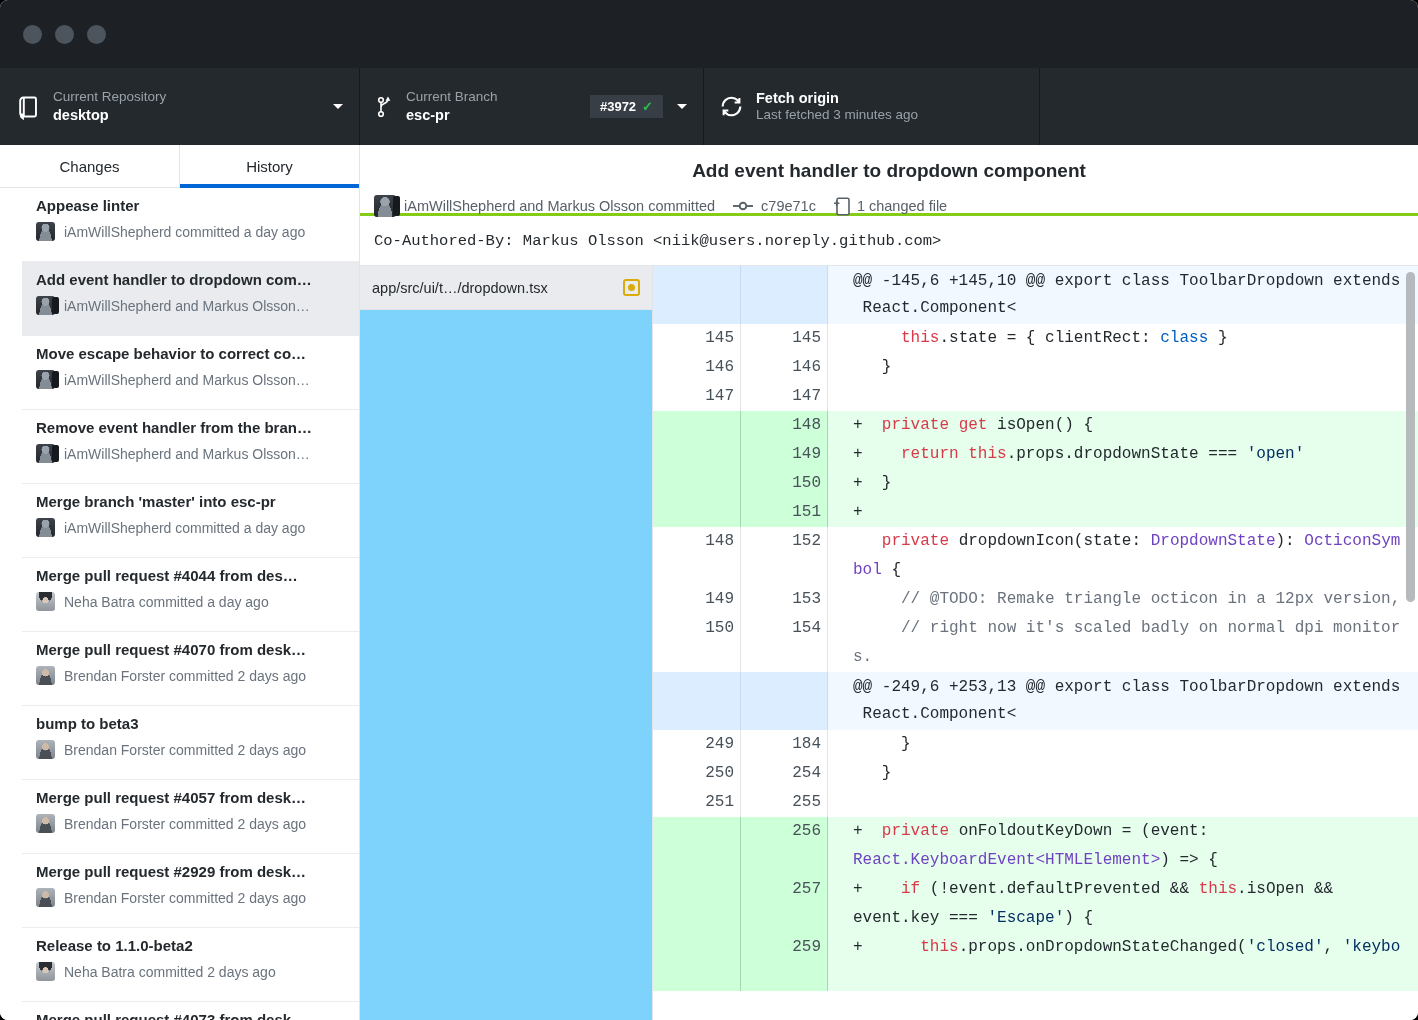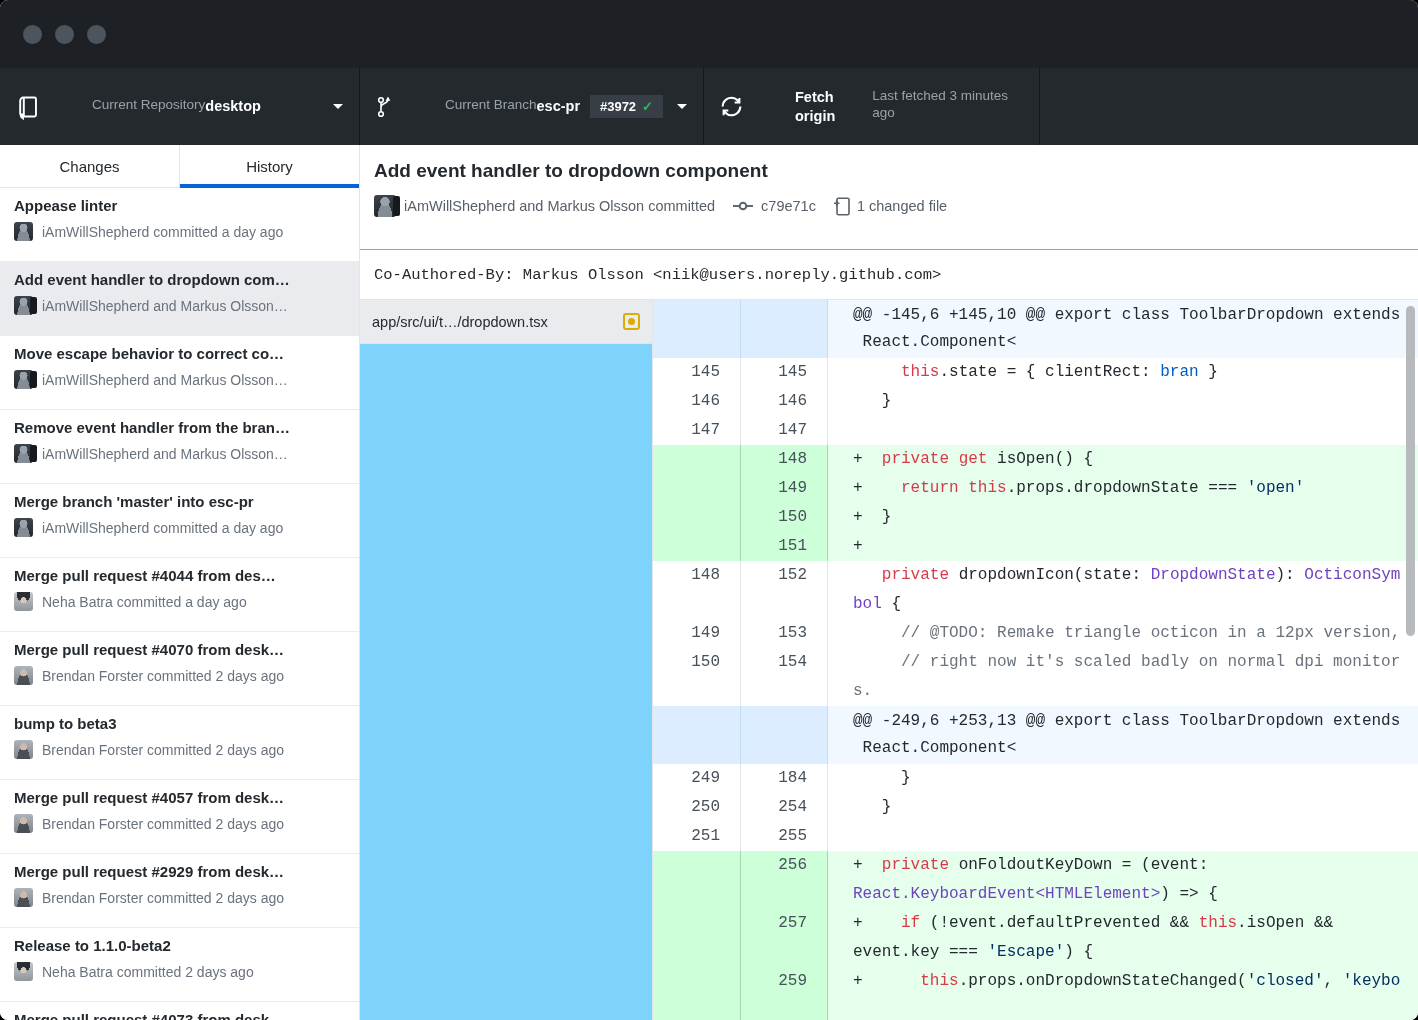--- a/index.html
+++ b/index.html
@@ -14,21 +14,21 @@
   .tlight { width:19px; height:19px; border-radius:50%; background:#4c555e; }
 
   
   .toolbar { height:77px; flex:none; background:#24292e; display:flex; color:#fff; }
   .tsec { display:flex; align-items:center; padding:0 16px;
           border-right:1px solid #15191d; }
   .tsec.repo { width:360px; }
   .tsec.branch { width:344px; }
   .tsec.fetch { width:336px; }
   .ticon { margin-right:13px; flex:none; display:flex; }
-  .tcol { display:flex; flex-direction:row; line-height:1.25; min-width:0;margin-left:39px; }
+  .tcol { display:flex; flex-direction:column; line-height:1.25; min-width:0; }
   .tlabel { font-size:13.5px; color:#99a1a9; }
   .tvalue { font-size:14.5px; font-weight:700; color:#fff; }
   .caret { width:0; height:0; border-left:5px solid transparent;
            border-right:5px solid transparent; border-top:5px solid #fff;
            margin-left:auto; flex:none; }
   .pr-badge { margin-left:auto; background:#373e45; border-radius:0;
               padding:4px 10px; font-size:13px; font-weight:700; display:flex;
               align-items:center; gap:6px; flex:none; }
   .pr-check { color:#2ebc4f; font-size:13px; }
   .branch .caret { margin-left:14px; }
@@ -37,21 +37,21 @@
   .appbody { flex:1; display:flex; min-height:0; }
   .sidebar { width:360px; flex:none; border-right:1px solid #e1e4e8;
              display:flex; flex-direction:column; background:#fff;justify-content:center; }
   .tabbar { height:43px; flex:none; display:flex; border-bottom:1px solid #e1e4e8; }
   .tab { flex:1; display:flex; align-items:center; justify-content:center;
          font-size:15px; color:#24292e; position:relative; cursor:pointer; }
   .tab + .tab { border-left:1px solid #e1e4e8; }
   .tab.active::after { content:""; position:absolute; left:0; right:0;
          bottom:-1px; height:4px; background:#0366d6; }
 
-  .commit-list { flex:1; overflow:hidden; }
+  .commit-list { flex:1; overflow:hidden;padding-left:22px; }
   .commit-row { height:74px; border-bottom:1px solid #eaecef; padding:9px 14px 0; }
   .commit-row.selected { background:#e9ebee; }
   .commit-title { font-size:15px; font-weight:700; color:#24292e;
                   white-space:nowrap; overflow:hidden; }
   .commit-meta { display:flex; align-items:center; gap:9px; margin-top:8px; }
   .meta-text { font-size:14px; color:#6a737d; white-space:nowrap; overflow:hidden; }
 
   .avatar { width:19px; height:19px; border-radius:3px; flex:none; position:relative; }
   .av-will { background:
       radial-gradient(circle at 50% 30%, #9aa2ab 0 24%, transparent 25%),
@@ -63,22 +63,22 @@
       linear-gradient(#c3c8cd,#8f959b); }
   .av-brendan { background:
       radial-gradient(circle at 50% 36%, #cdbaa8 0 23%, transparent 24%),
       radial-gradient(ellipse at 50% 98%, #4a4f55 0 45%, transparent 46%),
       linear-gradient(#aeb4ba,#7d848b); }
   .duo { position:absolute; right:-4px; top:1px; width:7px; height:17px;
          background:#16191d; border-radius:2px; }
 
   
   .main { flex:1; display:flex; flex-direction:column; min-width:0; }
-  .commit-header { height:105px; flex:none; padding:15px 14px 0;
-                   border-bottom:1px solid #84cc16; }
+  .commit-header { height:71px; flex:none; padding:15px 14px 0;
+                   border-bottom:3px solid #84cc16;text-align:center; }
   .commit-header h1 { font-size:19px; font-weight:700; color:#24292e; }
   .header-meta { display:flex; align-items:center; margin-top:13px;
                  font-size:14.5px; color:#586069; }
   .header-meta .avatar { width:22px; height:22px; margin-right:8px; }
   .header-meta .duo { height:20px; }
   .hm-icon { display:flex; margin:0 7px 0 17px; flex:none; }
   .coauthor { height:50px; flex:none; border-bottom:1px solid #e1e4e8;
               display:flex; align-items:center; padding-left:14px;
               font-family:"Liberation Mono", monospace; font-size:15.5px;
               color:#24292e; white-space:pre; }
@@ -91,21 +91,21 @@
   .file-path { flex:1; white-space:nowrap; overflow:hidden; }
   .status-modified { width:17px; height:17px; border:2px solid #dbab09;
                      border-radius:3px; position:relative; flex:none; }
   .status-modified::after { content:""; position:absolute; inset:0; margin:auto;
                      width:7px; height:7px; border-radius:50%; background:#dbab09; }
 
   
   .diff { flex:1; min-width:0; overflow:hidden; position:relative; background:#fff;
           font-family:"Liberation Mono", monospace; font-size:16px; }
   .drow { display:flex; align-items:stretch; }
-  .gut { flex:none; text-align:right; padding-right:20px; color:#47515a;
+  .gut { flex:none; text-align:right; padding-right:6px; color:#47515a;
          border-right:1px solid #e1e4e8; line-height:29px; }
   .gut.g1 { width:88px; }
   .gut.g2 { width:87px; }
   .code { flex:1; min-width:0; padding-left:25px; color:#24292e; }
   .dline { white-space:pre; line-height:29px; min-height:29px; }
   .drow.add .gut { background:#cdffd8; border-right-color:#a2d8ae; }
   .drow.add .code { background:#e6ffed; }
   .drow.hunk .gut { background:#dbedff; border-right-color:#c6dcf5; }
   .drow.hunk .code { background:#f1f8ff; padding-top:2px; padding-bottom:2px; }
   .drow.hunk .dline { line-height:27px; min-height:27px; }
@@ -316,21 +316,21 @@
                 <div class="gut g2"></div>
                 <div class="code">
                   <div class="dline"><span class="sy-d">@@ -145,6 +145,10 @@ export class ToolbarDropdown extends</span></div>
                   <div class="dline"><span class="sy-d"> React.Component&lt;</span></div>
                 </div>
               </div>
               <div class="drow context">
                 <div class="gut g1">145</div>
                 <div class="gut g2">145</div>
                 <div class="code">
-                  <div class="dline"><span class="sy-d">     </span><span class="sy-k">this</span><span class="sy-d">.state = { clientRect: </span><span class="sy-n">bran</span><span class="sy-d"> }</span></div>
+                  <div class="dline"><span class="sy-d">     </span><span class="sy-k">this</span><span class="sy-d">.state = { clientRect: </span><span class="sy-n">class</span><span class="sy-d"> }</span></div>
                 </div>
               </div>
               <div class="drow context">
                 <div class="gut g1">146</div>
                 <div class="gut g2">146</div>
                 <div class="code">
                   <div class="dline"><span class="sy-d">   }</span></div>
                 </div>
               </div>
               <div class="drow context">

